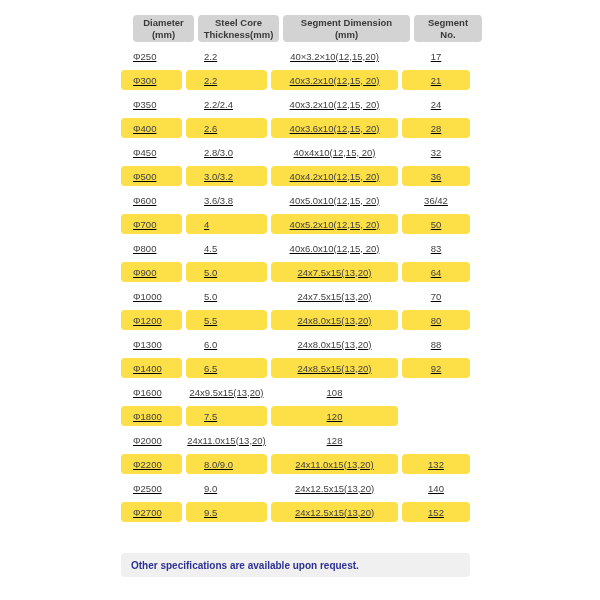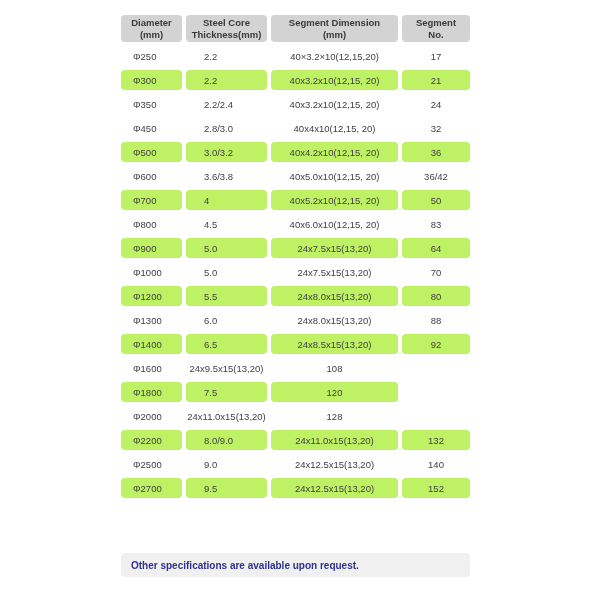--- a/index.html
+++ b/index.html
@@ -17,51 +17,51 @@
   .spec-table {
     position: absolute;
     left: 121px; top: 15px;
     width: 349px;
   }
   .grid {
     display: grid;
     grid-template-columns: 61px 81px 127px 68px;
     column-gap: 4px;
   }
-  .thead { margin-bottom: 2px; }
+  .thead { margin-bottom: 2px; margin-left: 12px; }
   .hcell {
     height: 27px;
     background: #d3d3d3;
     border-radius: 4px;
     display: flex;
     flex-direction: column;
     align-items: center;
     justify-content: center;
     font-size: 9.5px;
     font-weight: 700;
     color: #3a3a3a;
     line-height: 11.5px;
     text-align: center;
   }
-  .trow { height: 24px; align-items: center; }
+  .trow { height: 24px; align-items: center; text-decoration: underline; }
   .cell {
     height: 20px;
     display: flex;
     align-items: center;
     font-size: 9.5px;
     color: #404040;
     border-radius: 4px;
     box-sizing: border-box;
     white-space: nowrap;
   }
   .c1 { padding-left: 12px; }
   .c2 { padding-left: 18px; }
   .c3 { justify-content: center; }
   .c4 { justify-content: center; }
-  .striped .cell { background: #bef264; }
+  .striped .cell { background: #fde047; }
   .footer-note {
     position: absolute;
     left: 121px; top: 553px;
     width: 349px; height: 24px;
     background: #f0f0f0;
     border-radius: 4px;
     display: flex;
     align-items: center;
     box-sizing: border-box;
     padding-left: 10px;
@@ -108,20 +108,26 @@
           <div class="cell c2">2.2</div>
           <div class="cell c3">40x3.2x10(12,15, 20)</div>
           <div class="cell c4">21</div>
         </div>
         <div class="grid trow">
           <div class="cell c1">Φ350</div>
           <div class="cell c2">2.2/2.4</div>
           <div class="cell c3">40x3.2x10(12,15, 20)</div>
           <div class="cell c4">24</div>
         </div>
+        <div class="grid trow striped">
+          <div class="cell c1">Φ400</div>
+          <div class="cell c2">2.6</div>
+          <div class="cell c3">40x3.6x10(12,15, 20)</div>
+          <div class="cell c4">28</div>
+        </div>
         <div class="grid trow">
           <div class="cell c1">Φ450</div>
           <div class="cell c2">2.8/3.0</div>
           <div class="cell c3">40x4x10(12,15, 20)</div>
           <div class="cell c4">32</div>
         </div>
         <div class="grid trow striped">
           <div class="cell c1">Φ500</div>
           <div class="cell c2">3.0/3.2</div>
           <div class="cell c3">40x4.2x10(12,15, 20)</div>

